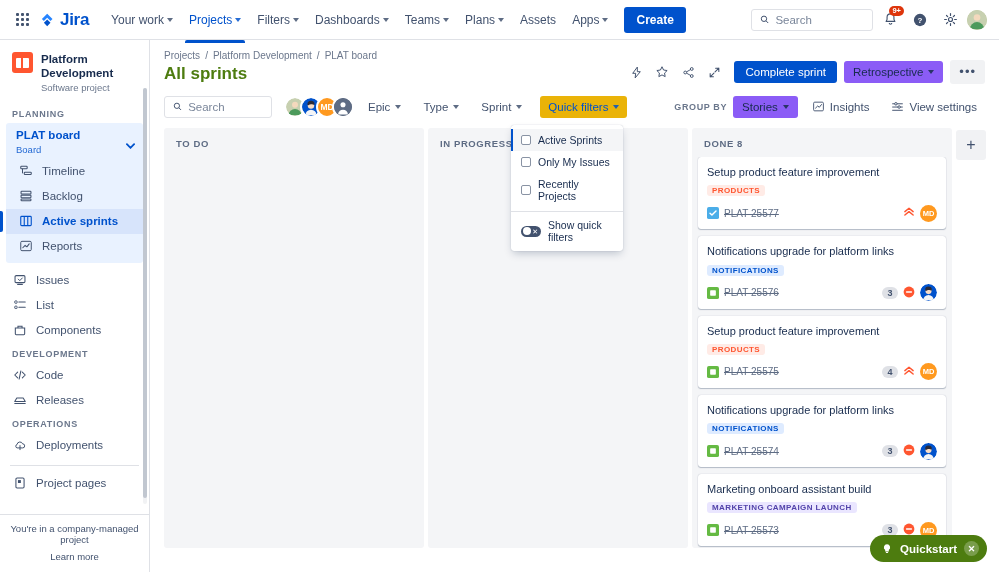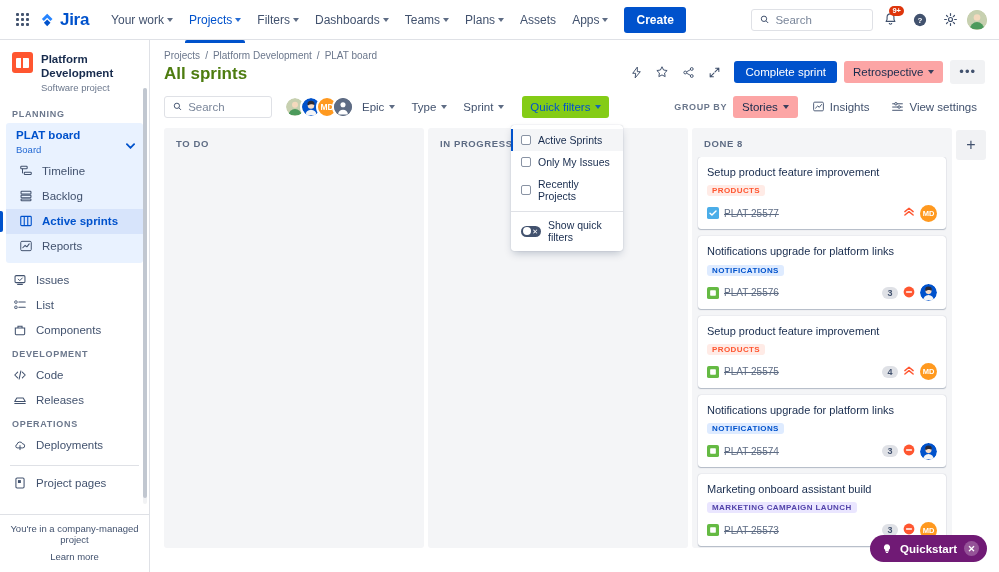--- a/index.html
+++ b/index.html
@@ -89,32 +89,32 @@
   .main { flex:1; padding:10px 14px 0 14px; position:relative; overflow:hidden; }
   .crumbs { display:flex; align-items:center; gap:5px; font-size:10px; color:#6b778c; }
   .crumbs span { cursor:pointer; }
   .crumbs .sep { color:#6b778c; cursor:default; }
   .page-title { font-size:17px; font-weight:600; margin-top:3px; color:#4d7c0f; }
 
   .title-row { display:flex; align-items:flex-start; }
   .title-actions { margin-left:auto; display:flex; align-items:center; gap:2px; padding-top:10px; }
   .ta-ico { width:24px;height:24px;border-radius:3px;display:flex;align-items:center;justify-content:center;cursor:pointer;color:#42526e; }
   .btn-primary { background:#0052cc;color:#fff;font-size:11.5px;font-weight:500;padding:5px 11px;border:none;border-radius:3px;cursor:pointer;margin-left:6px; }
-  .btn-sub { background:#fca5a5;color:#172b4d;font-size:11.5px;padding:5px 9px;border:none;border-radius:3px;cursor:pointer;display:flex;align-items:center;gap:5px;margin-left:5px; }
+  .btn-sub { background:#8b5cf6;color:#172b4d;font-size:11.5px;padding:5px 9px;border:none;border-radius:3px;cursor:pointer;display:flex;align-items:center;gap:5px;margin-left:5px; }
   .btn-ellipsis { background:#f1f2f4;color:#42526e;font-size:13px;padding:3px 9px;border:none;border-radius:3px;cursor:pointer;margin-left:5px;letter-spacing:1px;line-height:18px; }
 
   .toolbar { display:flex; align-items:center; margin-top:11px; position:relative; }
   .tb-search { display:flex;align-items:center;gap:6px;border:1px solid #dfe1e6;border-radius:3px;padding:4px 8px;width:108px;background:#fff; }
   .tb-search input { border:none;outline:none;font-size:11.5px;width:100%;font-family:inherit;background:transparent;color:#172b4d;}
   .tb-search input::placeholder{color:#7a869a;}
   .av-group { display:flex; margin-left:12px; }
   .av-group > * { margin-left:-6px; border:2px solid #fff; }
   .av-group > *:first-child { margin-left:0; }
-  .filter-btn { font-size:11.5px;color:#42526e;padding:5px 8px;border-radius:3px;cursor:pointer;display:flex;align-items:center;gap:5px;background:transparent;border:none;font-family:inherit;}
-  .filter-btn.qf { color:#0052cc; background:#84cc16; margin-left:10px; }
+  .filter-btn { font-size:11.5px;color:#42526e;padding:5px 8px;border-radius:3px;cursor:pointer;display:flex;align-items:center;gap:5px;margin-left:6px;background:transparent;border:none;font-family:inherit;}
+  .filter-btn.qf { color:#0052cc; background:#eab308; margin-left:10px; }
   .tb-right { margin-left:auto; display:flex; align-items:center; gap:6px; }
   .groupby-lbl { font-size:9px;font-weight:700;letter-spacing:.6px;color:#6b778c; }
 
   
   .dropdown {
     position:absolute; top:30px; left:347px; width:112px; background:#fff;
     border-radius:3px; box-shadow:0 4px 8px -2px rgba(9,30,66,.25), 0 0 1px rgba(9,30,66,.31);
     z-index:40; padding:4px 0 0;
   }
   .dd-item { display:flex;align-items:center;gap:7px;padding:5px 10px;font-size:10.5px;color:#172b4d;cursor:pointer; }
@@ -145,21 +145,21 @@
     padding:1px 5px; border-radius:3px; margin-top:6px;
   }
   .card-foot { display:flex; align-items:center; margin-top:7px; gap:5px; }
   .type-ico { width:12px;height:12px;border-radius:2px;flex-shrink:0;display:flex;align-items:center;justify-content:center; }
   .card-key { font-size:10px; color:#5e6c84; text-decoration:line-through; }
   .foot-right { margin-left:auto; display:flex; align-items:center; gap:5px; }
   .pts { background:#dfe1e6; color:#42526e; font-size:9px; font-weight:600; border-radius:8px; padding:1px 5px; min-width:16px; text-align:center; }
 
   
   .quickstart {
-    position:absolute; right:12px; bottom:10px; background:#701a75; color:#fff;
+    position:absolute; right:12px; bottom:10px; background:#4d7c0f; color:#fff;
     border-radius:18px; padding:6px 8px 6px 11px; display:flex; align-items:center; gap:7px;
     font-size:11.5px; font-weight:600; cursor:pointer; z-index:50;
   }
   .qs-close { width:15px;height:15px;border-radius:50%;background:rgba(255,255,255,.25);display:flex;align-items:center;justify-content:center;font-size:9px;cursor:pointer; }
 </style>
 </head>
 <body>
 
 <div class="topnav">
   <div class="appswitch">

